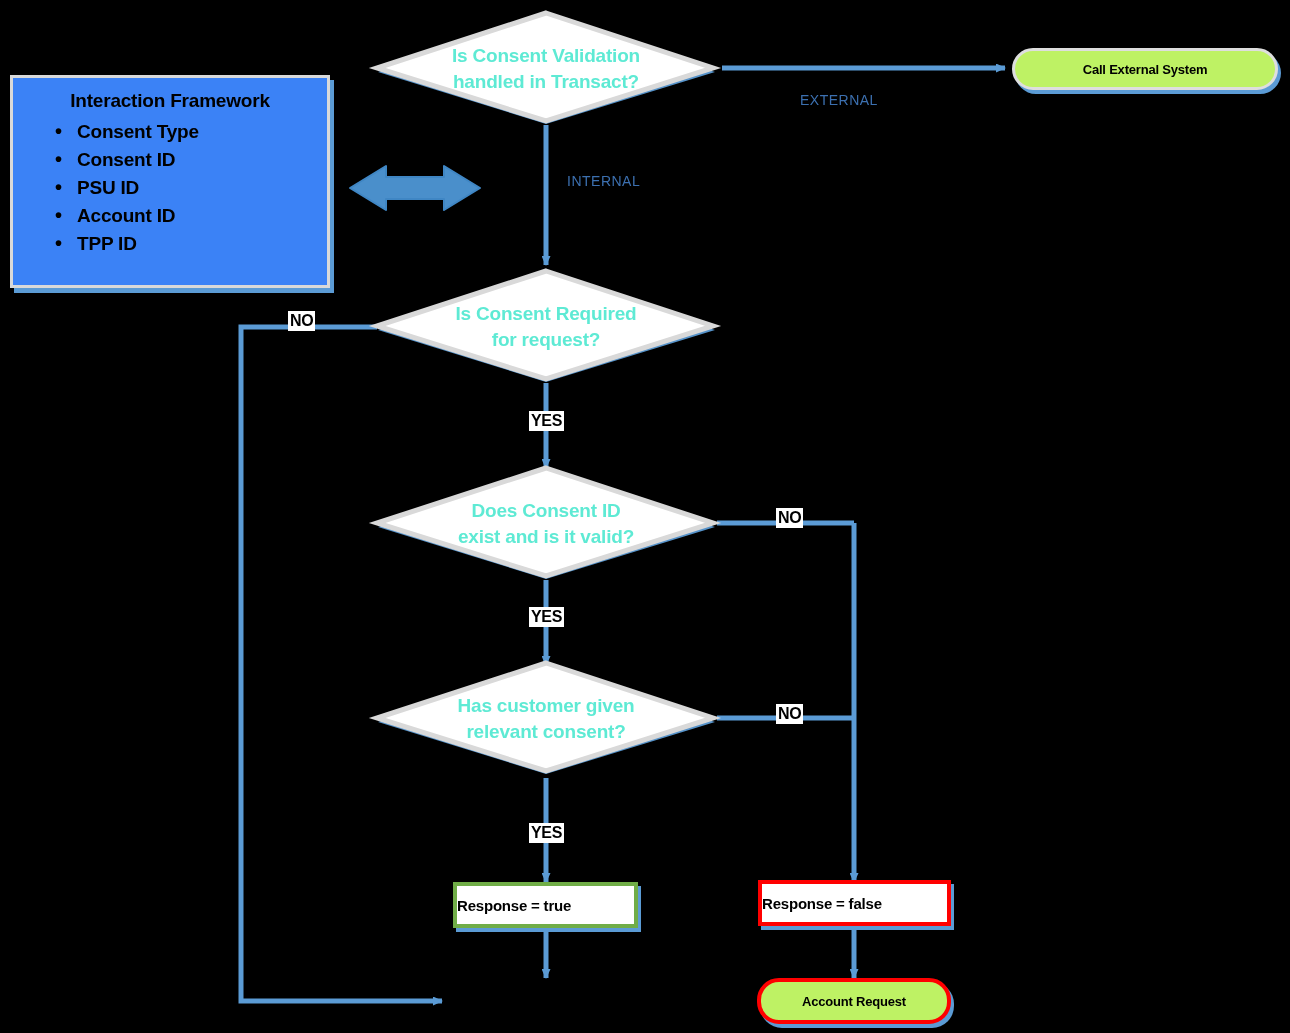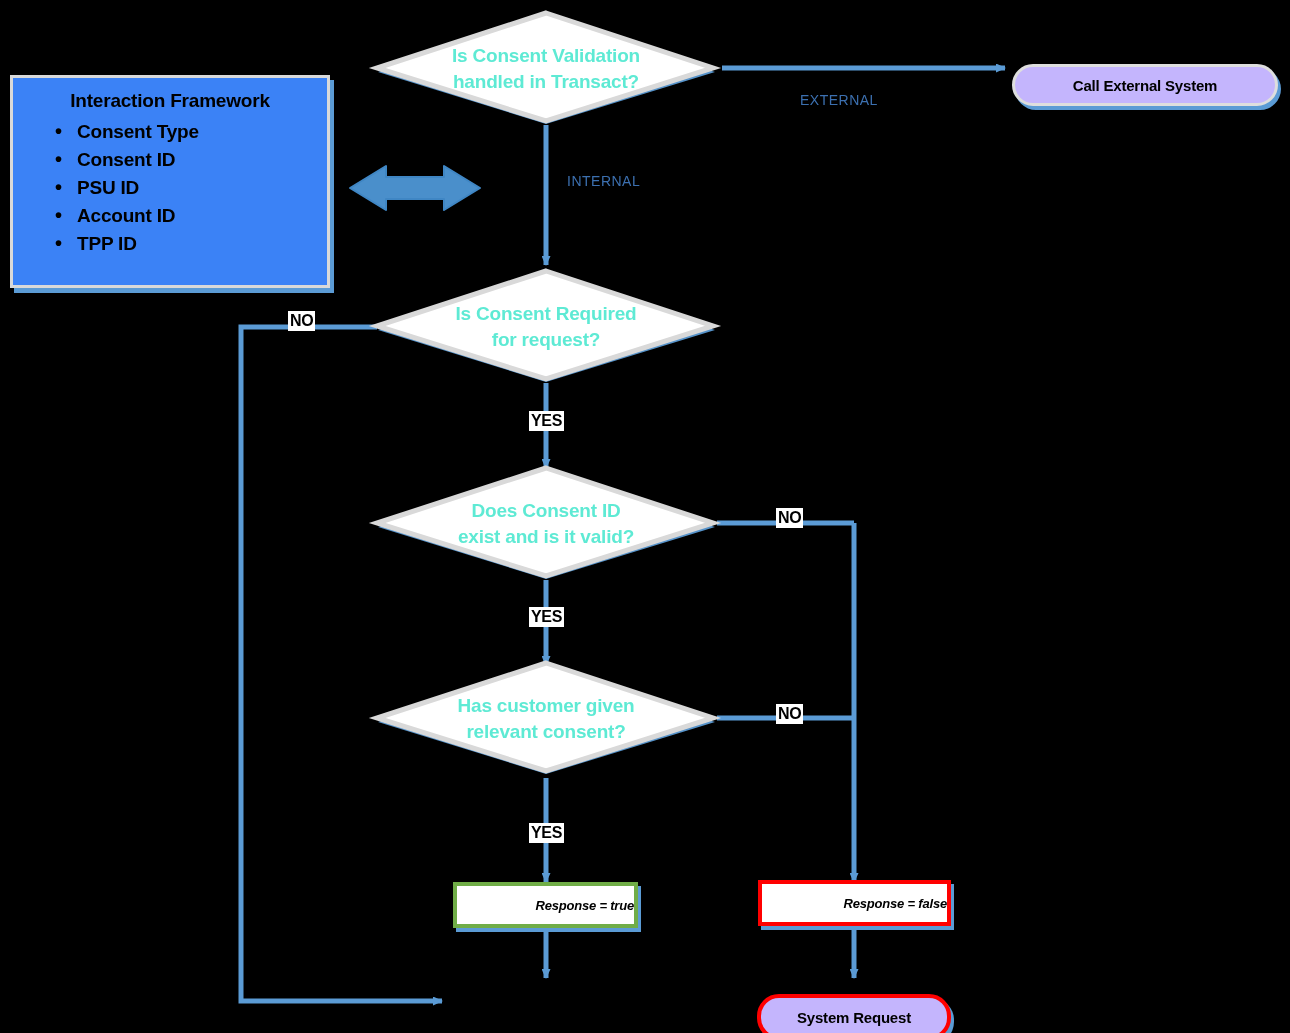--- a/index.html
+++ b/index.html
@@ -76,49 +76,47 @@
     color: #5eead4;
     line-height: 26px;
     letter-spacing: -0.2px;
     text-align: center;
     pointer-events: none;
   }
 
   
   .pill {
     position: absolute;
-    background: #c4b5fd;
+    background: #bef264;
     border-radius: 22px;
     display: flex;
     align-items: center;
     justify-content: center;
     font-weight: bold;
-    font-size: 15px;
+    font-size: 13px;
     color: #000000;
     letter-spacing: -0.2px;
     box-sizing: border-box;
-    margin-top: 16px;
   }
   .pill.blue   { border: 3px solid #dedede; box-shadow: 3px 4px 0 0 #5b9bd5; }
   .pill.green  { border: 4px solid #70ad47; box-shadow: 3px 4px 0 0 #5b9bd5; }
   .pill.red    { border: 4px solid #ff0000; box-shadow: 3px 4px 0 0 #5b9bd5; }
 
   
   .rect {
     position: absolute;
     background: #ffffff;
     display: flex;
     align-items: center;
-    justify-content: flex-end;
-    font-weight: bold;
-    font-size: 13px;
+    justify-content: flex-start;
+    font-weight: bold;
+    font-size: 15px;
     color: #000000;
     letter-spacing: -0.2px;
     box-sizing: border-box;
-    font-style: italic;
   }
   .rect.green { border: 4px solid #70ad47; box-shadow: 3px 4px 0 0 #5b9bd5; }
   .rect.red   { border: 4px solid #ff0000; box-shadow: 3px 4px 0 0 #5b9bd5; }
 
   
   .edge-label {
     position: absolute;
     background: #ffffff;
     color: #000000;
     font-weight: bold;
@@ -244,21 +242,21 @@
   <div class="rect green" style="left:453px; top:882px; width:185px; height:46px;">
     <span>Response = true</span>
   </div>
 
   <div class="rect red" style="left:758px; top:880px; width:193px; height:46px;">
     <span>Response = false</span>
   </div>
 
 
   <div class="pill red" style="left:757px; top:978px; width:194px; height:46px;">
-    <span>System Request</span>
+    <span>Account Request</span>
   </div>
 
   <div class="branch-label" style="left:800px; top:92px;">EXTERNAL</div>
 
   <div class="branch-label" style="left:567px; top:173px;">INTERNAL</div>
 
   <div class="edge-label" style="left:288px; top:311px;">NO</div>
 
   <div class="edge-label" style="left:529px; top:411px;">YES</div>
 

